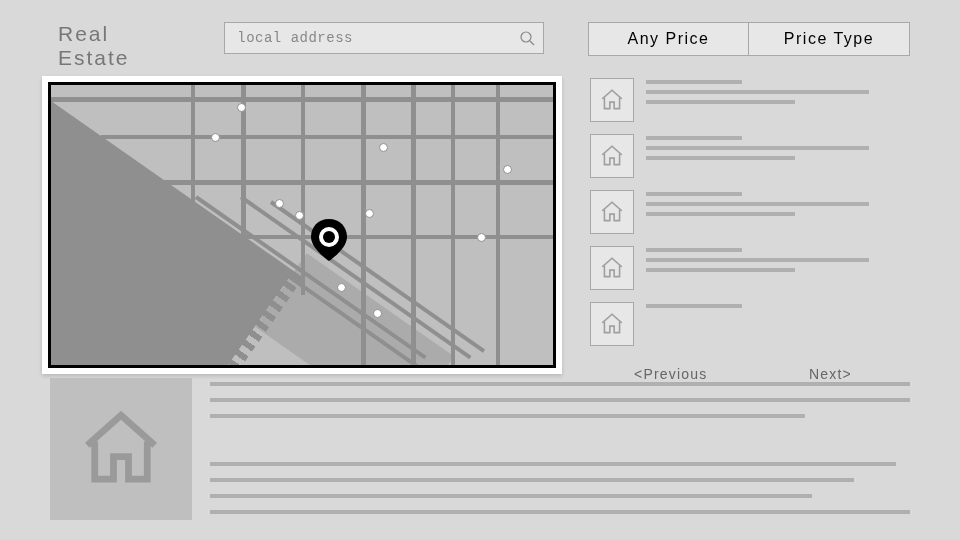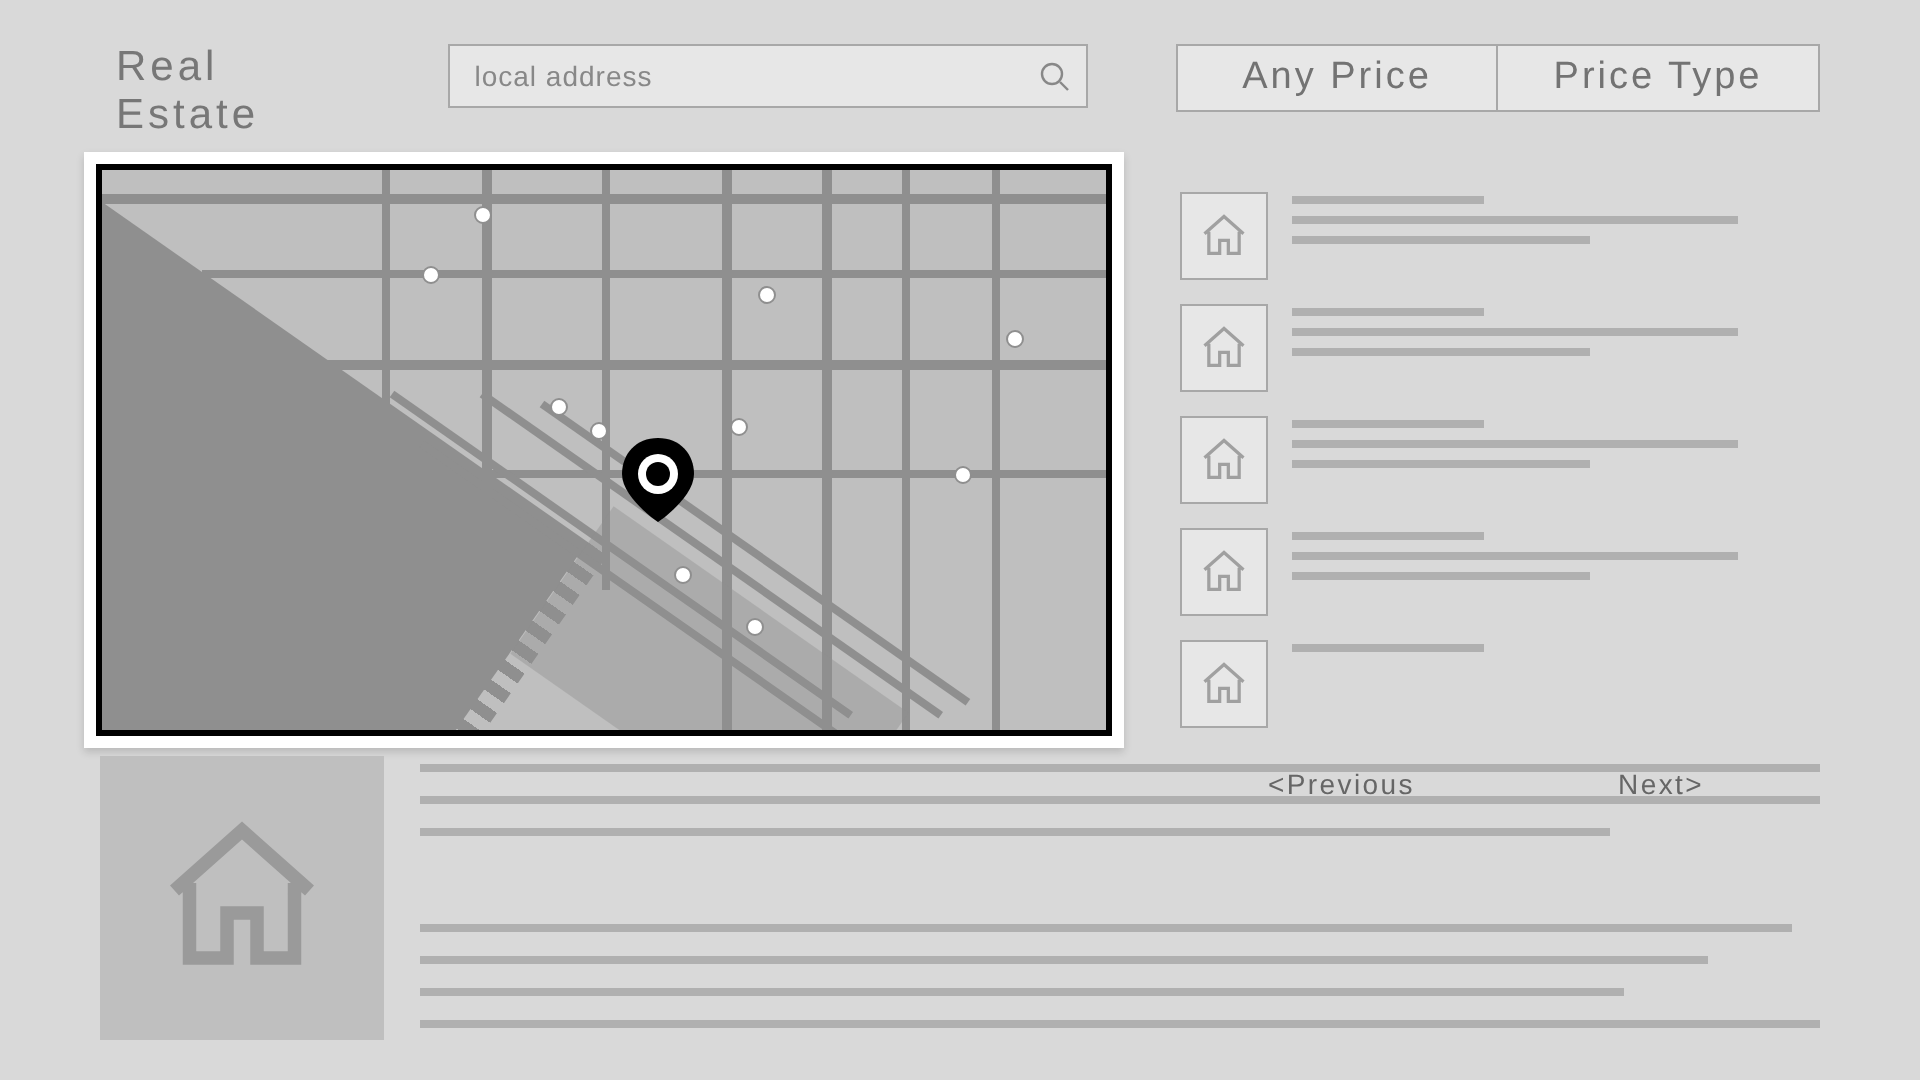--- a/index.html
+++ b/index.html
@@ -34,37 +34,38 @@
     padding: 0 8px 0 12px;
   }
   .search input {
     flex: 1;
     border: none;
     background: transparent;
     font-size: 14px;
     color: #888;
     outline: none;
     letter-spacing: 0.5px;
+    font-family: Liberation Mono, monospace;
   }
   .search input::placeholder { color: #888; }
   .search-icon { width: 16px; height: 16px; }
   .filters {
     display: flex;
     margin-left: auto;
     border: 1px solid #a8a8a8;
   }
   .filters button {
     width: 160px;
     height: 32px;
     background: #e7e7e7;
     border: none;
     border-right: 1px solid #a8a8a8;
-    font-size: 19px;
+    font-size: 16px;
     letter-spacing: 1.5px;
-    color: #737373;
+    color: #000000;
     cursor: pointer;
     font-family: inherit;
   }
   .filters button:last-child { border-right: none; }
 
   .map-frame {
     position: absolute;
     left: 42px;
     top: 76px;
     width: 520px;
@@ -120,21 +121,21 @@
     position: absolute;
     left: 254px;
     top: 130px;
     width: 48px;
     height: 48px;
   }
 
   .listings {
     position: absolute;
     left: 590px;
-    top: 96px;
+    top: 78px;
     width: 322px;
   }
   .listing {
     display: flex;
     gap: 12px;
     margin-bottom: 12px;
     height: 44px;
   }
   .listing:last-of-type { height: 24px; overflow: hidden; }
   .thumb {

